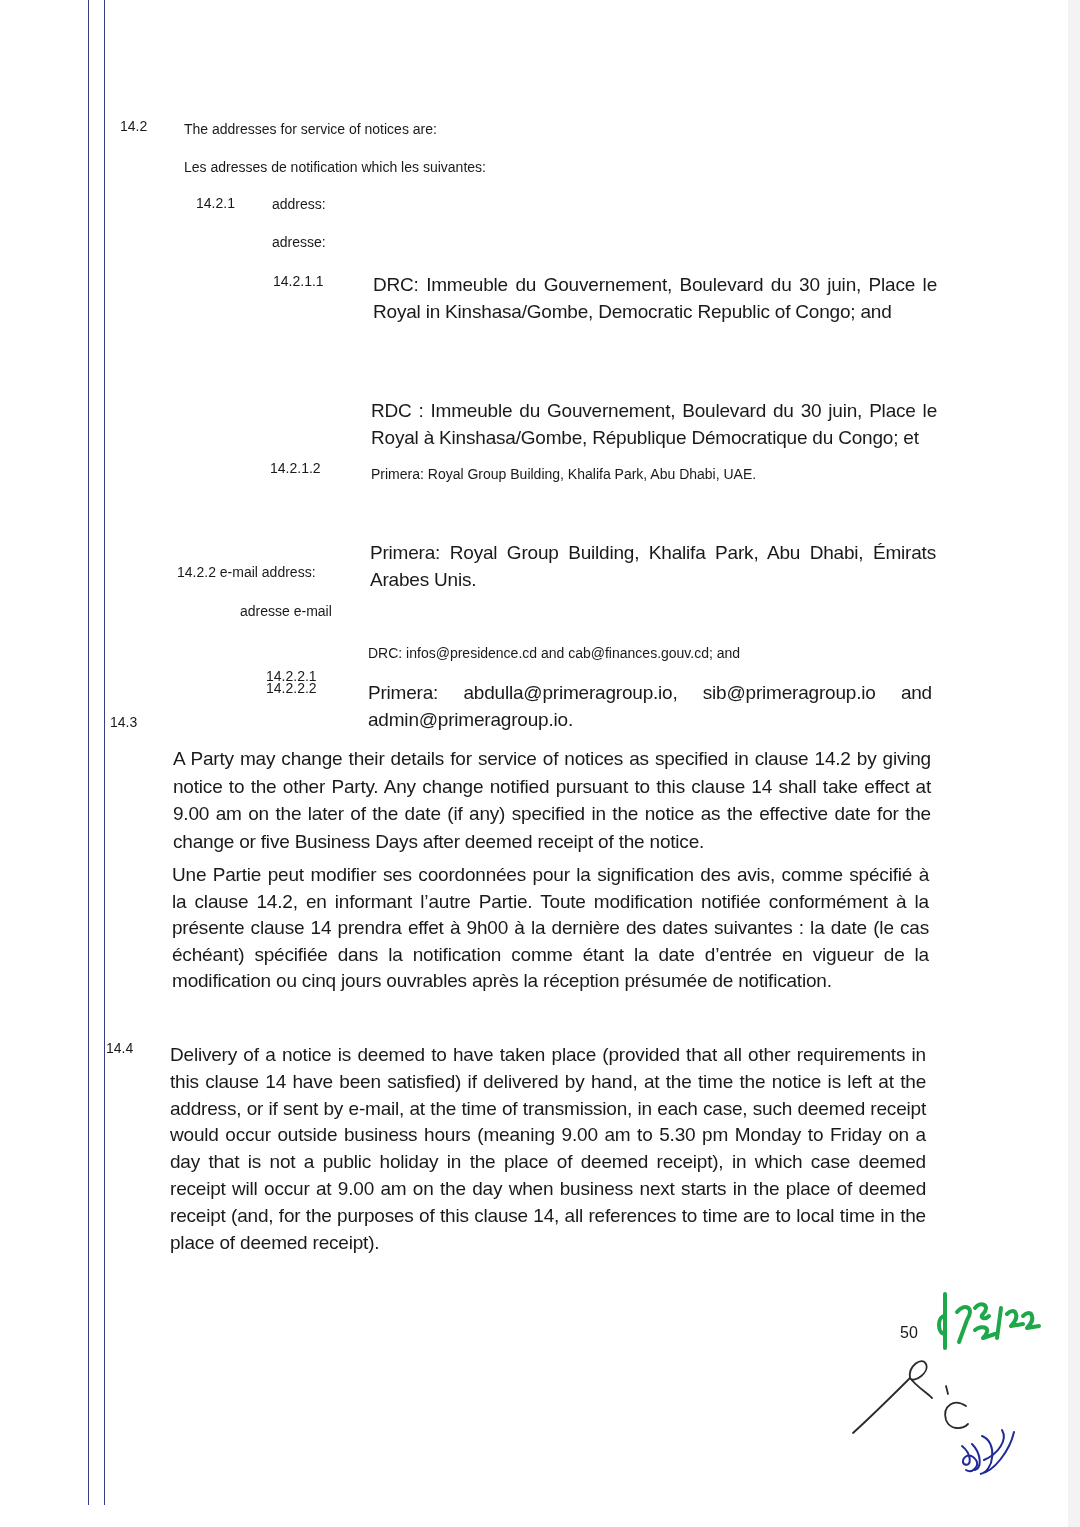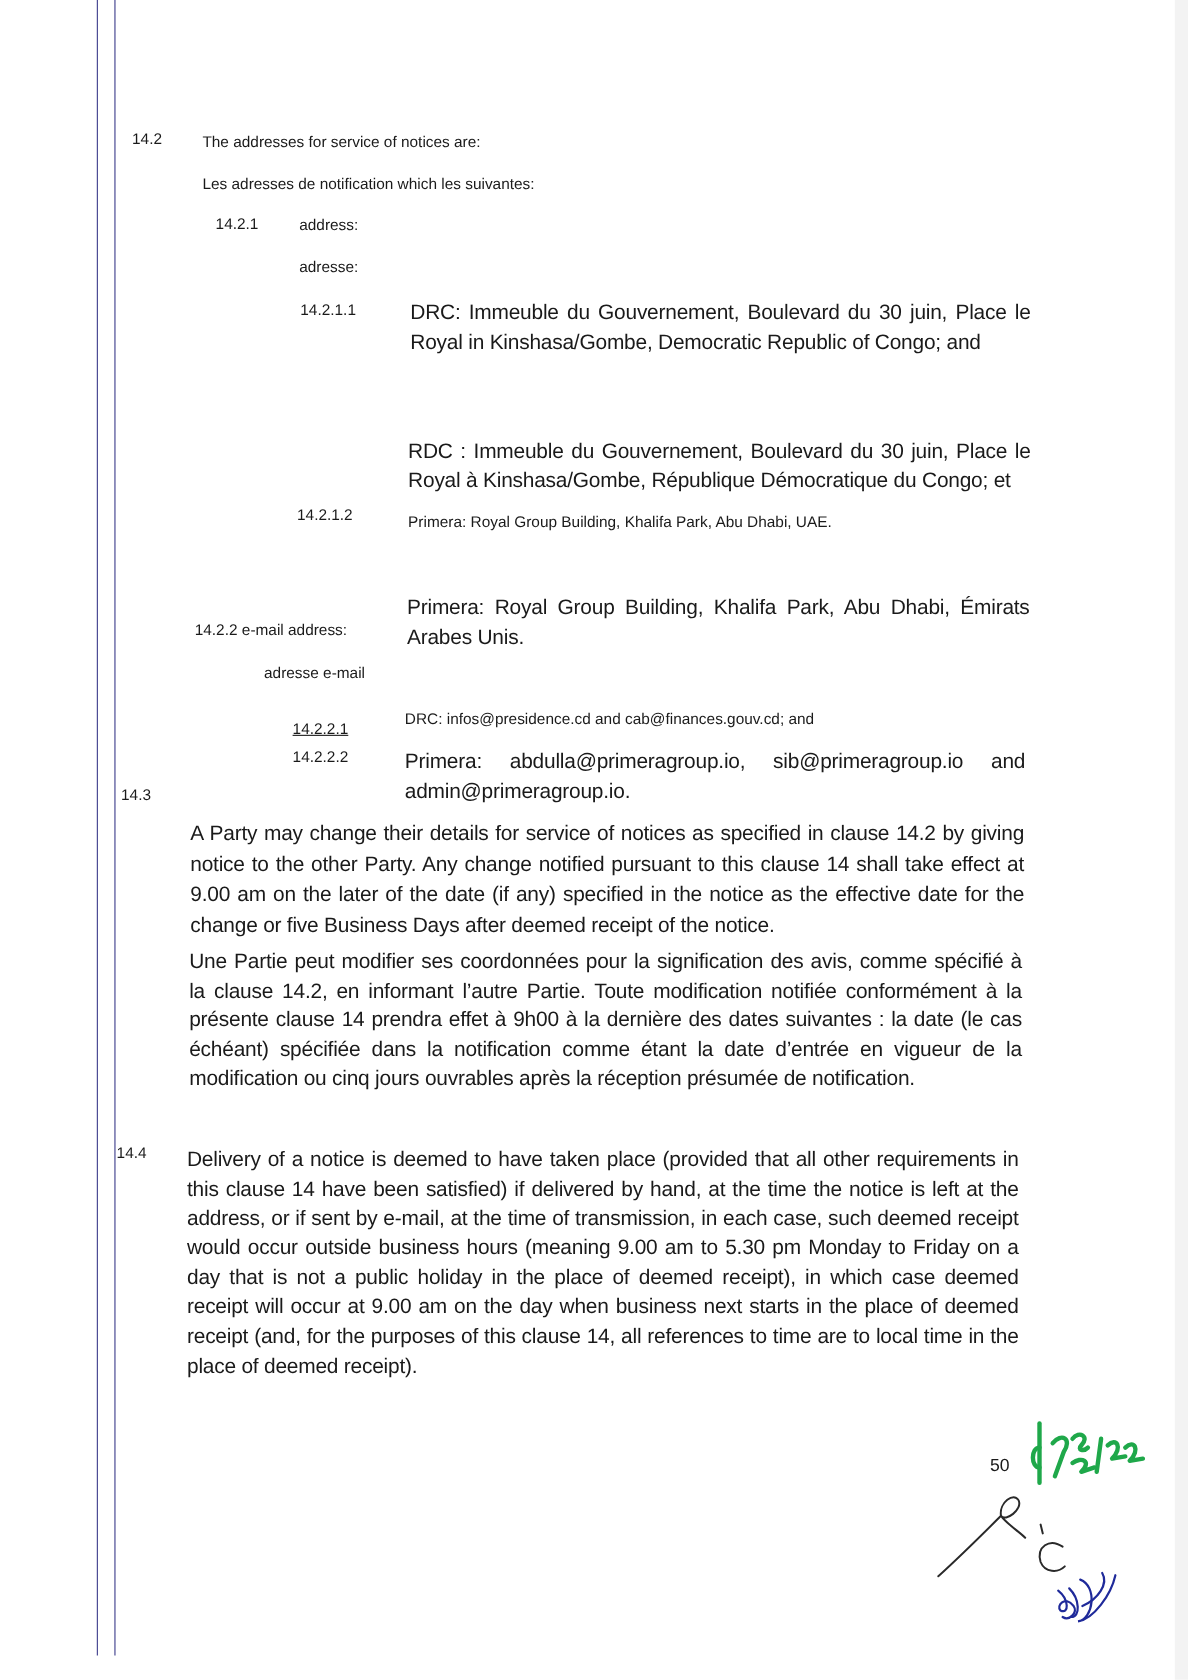--- a/index.html
+++ b/index.html
@@ -40,21 +40,21 @@
 <div class="p narrow" style="left:373px;top:272px;width:564px;">DRC: Immeuble du Gouvernement, Boulevard du 30 juin, Place le Royal in Kinshasa/Gombe, Democratic Republic of Congo; and</div>
 <div class="p narrow" style="left:371px;top:366px;width:566px;margin-top:32px;">RDC : Immeuble du Gouvernement, Boulevard du 30 juin, Place le Royal à Kinshasa/Gombe, République Démocratique du Congo; et</div>
 
 <div class="t" style="left:270px;top:456px;">14.2.1.2</div>
 <div class="t" style="left:371px;top:462px;">Primera:  Royal Group Building, Khalifa Park, Abu Dhabi, UAE.</div>
 <div class="p narrow" style="left:370px;top:500px;width:566px;margin-top:40px;">Primera: Royal Group Building, Khalifa Park, Abu Dhabi, Émirats Arabes Unis.</div>
 
 <div class="t" style="left:177px;top:560px;"><span>14.2.2</span> <span>e-mail address:</span></div>
 <div class="t" style="left:240px;top:599px;">adresse e-mail</div>
 
-<div class="t" style="left:266px;top:650px;text-decoration:underline;">14.2.2.1</div>
+<div class="t" style="left:266px;top:664px;">14.2.2.1</div>
 <div class="t" style="left:368px;top:641px;">DRC: infos@presidence.cd and cab@finances.gouv.cd; and</div>
 
 <div class="t" style="left:266px;top:676px;">14.2.2.2</div>
 <div class="p narrow" style="left:368px;top:680px;width:564px;">Primera:   abdulla@primeragroup.io, sib@primeragroup.io and admin@primeragroup.io.</div>
 
 <div class="t" style="left:110px;top:710px;">14.3</div>
 <div class="p narrow" style="left:173px;top:745px;width:758px;line-height:27.5px;">A Party may change their details for service of notices as specified in clause 14.2 by giving notice to the other Party. Any change notified pursuant to this clause 14 shall take effect at 9.00 am on the later of the date (if any) specified in the notice as the effective date for the change or five Business Days after deemed receipt of the notice.</div>
 <div class="p narrow" style="left:172px;top:862px;width:757px;line-height:26.5px;">Une Partie peut modifier ses coordonnées pour la signification des avis, comme spécifié à la clause 14.2, en informant l’autre Partie. Toute modification notifiée conformément à la présente clause 14 prendra effet à 9h00 à la dernière des dates suivantes : la date (le cas échéant) spécifiée dans la notification comme étant la date d’entrée en vigueur de la modification ou cinq jours ouvrables après la réception présumée de notification.</div>
 
 <div class="t" style="left:106px;top:1036px;">14.4</div>

